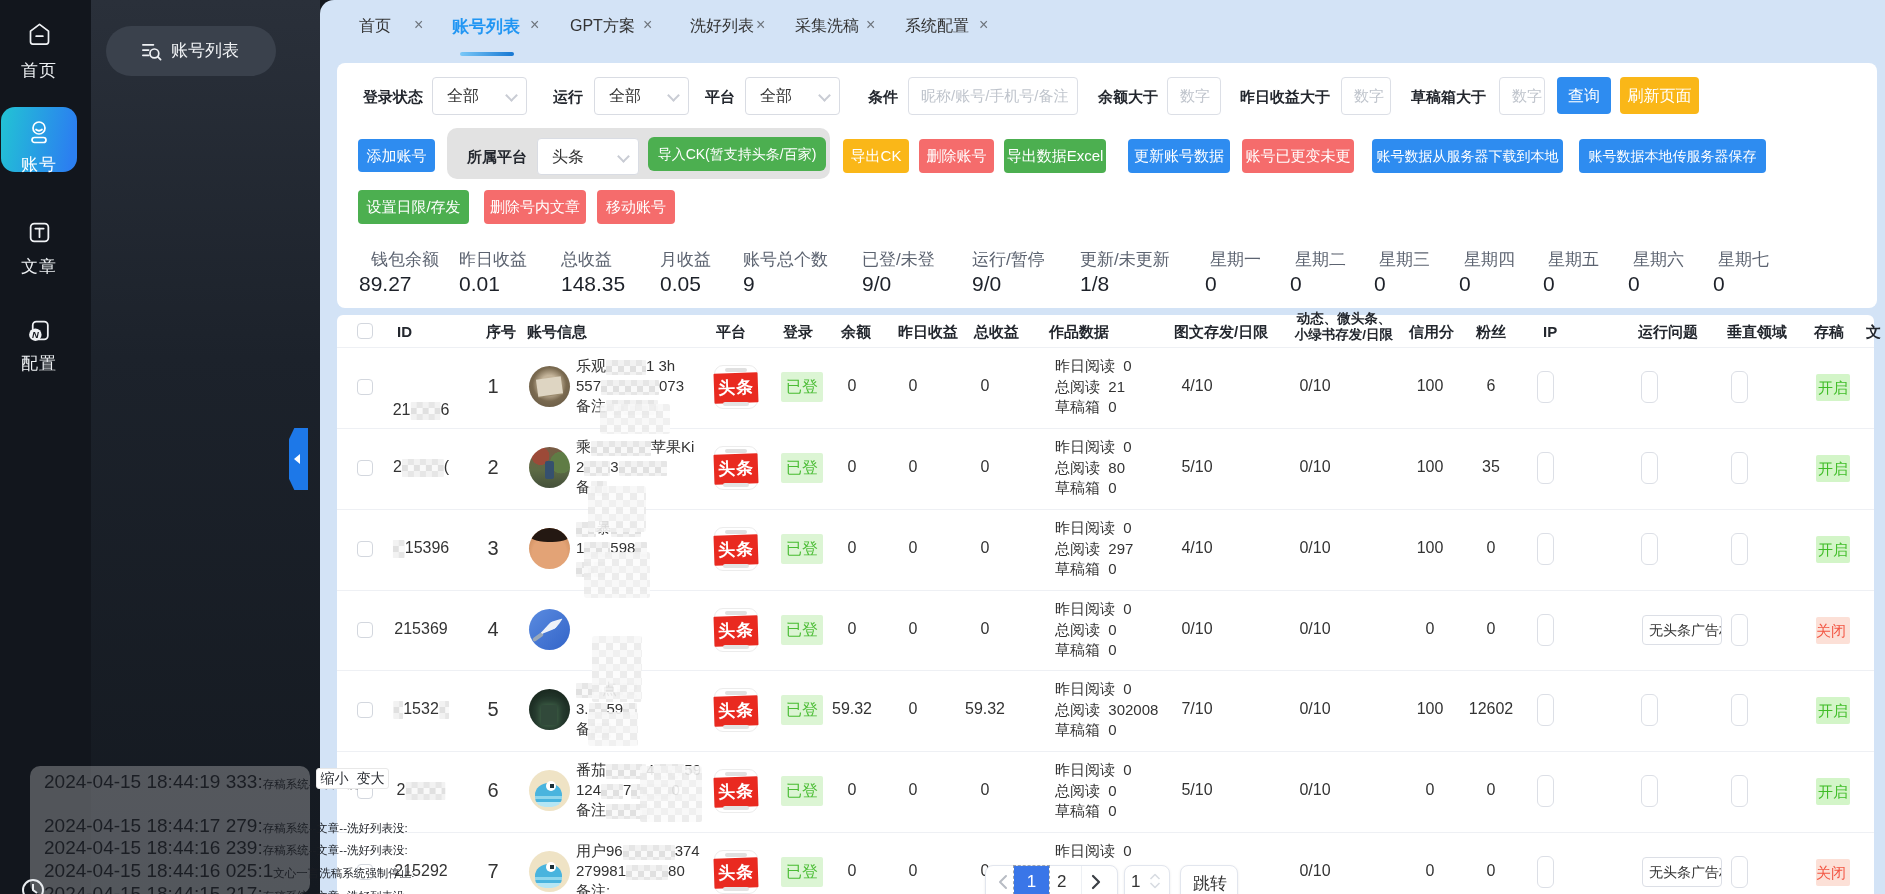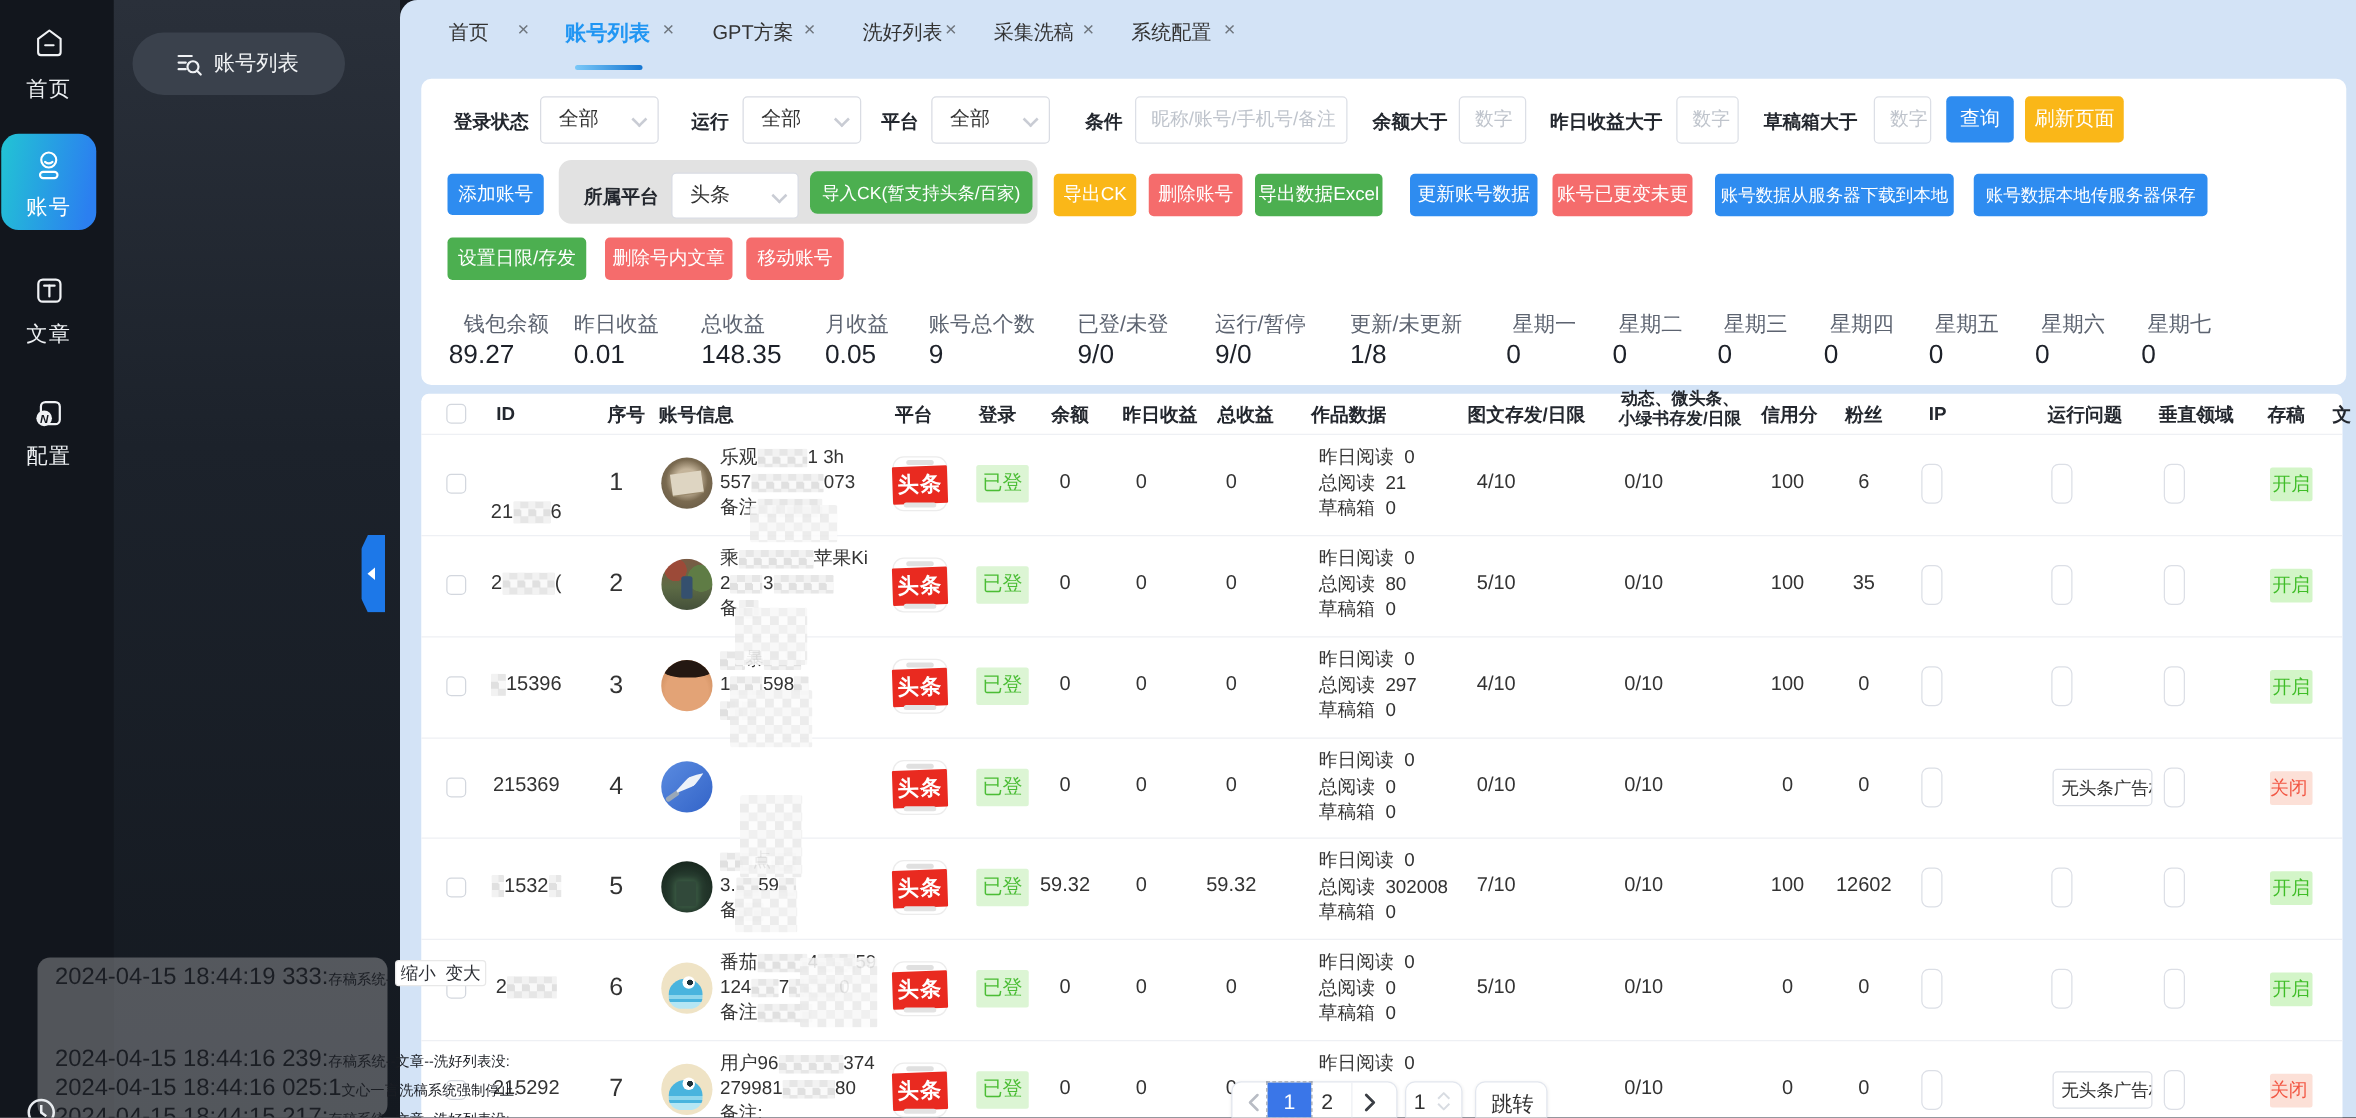--- a/index.html
+++ b/index.html
@@ -4,21 +4,21 @@
 <style>
 *{margin:0;padding:0;box-sizing:border-box;}
 html,body{width:1885px;height:894px;overflow:hidden;background:#14181f;font-family:"Liberation Sans",sans-serif;}
 #stage{position:relative;width:1885px;height:894px;}
 
 #side1{position:absolute;left:0;top:0;width:91px;height:894px;background:#12161d;}
 #side2{position:absolute;left:91px;top:0;width:229px;height:894px;background:linear-gradient(180deg,#2a303a 0%,#1c222b 40%,#141920 100%);}
 #main{position:absolute;left:320px;top:0;width:1565px;height:894px;background:#d3e3f6;border-top-left-radius:14px;}
 .navitem{position:absolute;left:0;width:78px;text-align:center;color:#eef1f4;}
 .navlabel{font-size:17px;color:#edf0f3;letter-spacing:1px;}
-#acctbtn{position:absolute;left:1px;top:107px;width:76px;height:77px;border-radius:14px;background:linear-gradient(100deg,#22c4d4 0%,#2b7ff0 90%);text-align:center;}
+#acctbtn{position:absolute;left:1px;top:107px;width:76px;height:65px;border-radius:14px;background:linear-gradient(100deg,#22c4d4 0%,#2b7ff0 90%);text-align:center;}
 #acctbtn .navlabel{color:#fff;}
 
 #pill{position:absolute;left:106px;top:26px;width:170px;height:50px;border-radius:25px;background:#3a414c;color:#f2f4f6;font-size:17px;line-height:50px;}
 #pill span{margin-left:65px;}
 
 #handle{position:absolute;left:289px;top:428px;width:19px;height:62px;background:#1d78e8;clip-path:polygon(100% 0,28% 0,0 18%,0 82%,28% 100%,100% 100%);}
 #handle:after{content:"";position:absolute;left:5px;top:26px;border-right:6px solid #fff;border-top:5px solid transparent;border-bottom:5px solid transparent;}
 
 .tab{position:absolute;top:16px;font-size:16px;color:#333;}
 .tabx{position:absolute;top:16px;font-size:16px;color:#6e757d;}
@@ -408,20 +408,21 @@
   <div class="stg-off" style="left:1816px;top:859px;">关闭</div>
   <div class="mosaicabs" style="left:600px;top:404px;width:70px;height:30px;"></div>
   <div class="mosaicabs" style="left:588px;top:486px;width:58px;height:46px;"></div>
   <div class="mosaicabs" style="left:584px;top:552px;width:66px;height:46px;"></div>
   <div class="mosaicabs" style="left:592px;top:636px;width:50px;height:66px;"></div>
   <div class="mosaicabs" style="left:588px;top:712px;width:50px;height:34px;"></div>
   <div class="mosaicabs" style="left:640px;top:766px;width:62px;height:56px;"></div>
 
   <div id="logpanel"></div>
   <div class="logline" style="top:771px;">2024-04-15 18:44:19 333:<span class="lcjk">存稿系统--文章--洗</span></div>
+  <div class="logline" style="top:815px;">2024-04-15 18:44:17 279:<span class="lcjk">存稿系统--文章--洗好列表没:</span></div>
   <div class="logline" style="top:837px;">2024-04-15 18:44:16 239:<span class="lcjk">存稿系统--文章--洗好列表没:</span></div>
   <div class="logline" style="top:860px;">2024-04-15 18:44:16 025:1<span class="lcjk">文心一言洗稿系统强制停止:</span></div>
   <div class="logline" style="top:883px;">2024-04-15 18:44:15 217:<span class="lcjk">存稿系统--文章--洗好列表没:</span></div>
   <div id="zoombox">缩小&nbsp; 变大</div>
   <svg style="position:absolute;left:20px;top:877px;z-index:6;" width="26" height="26" viewBox="0 0 26 26" fill="none" stroke="#e8ebef" stroke-width="2">
       <circle cx="13" cy="13" r="10"></circle>
       <path d="M13 7 V13 L17 16"></path>
     </svg>
 
   <div class="pgbox" style="left:985px;width:133px;"></div>

